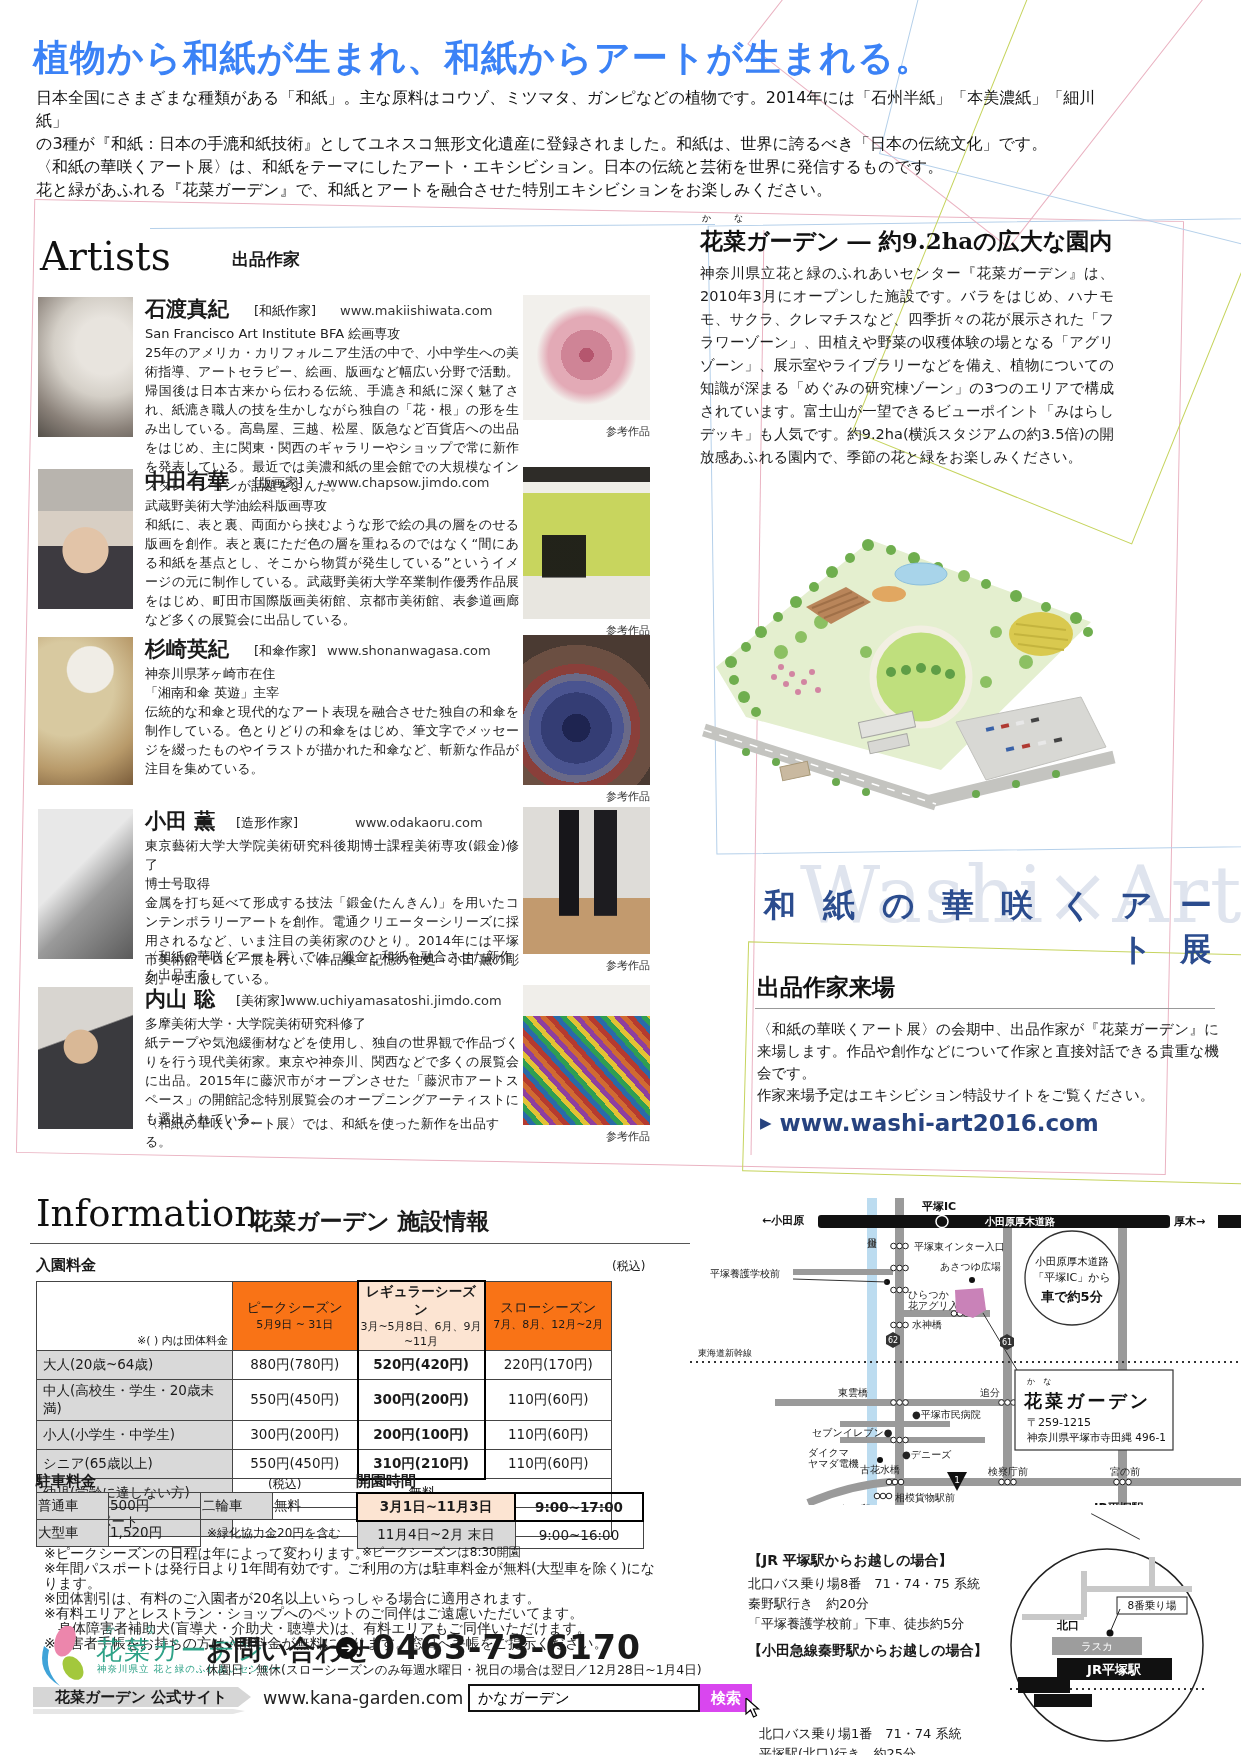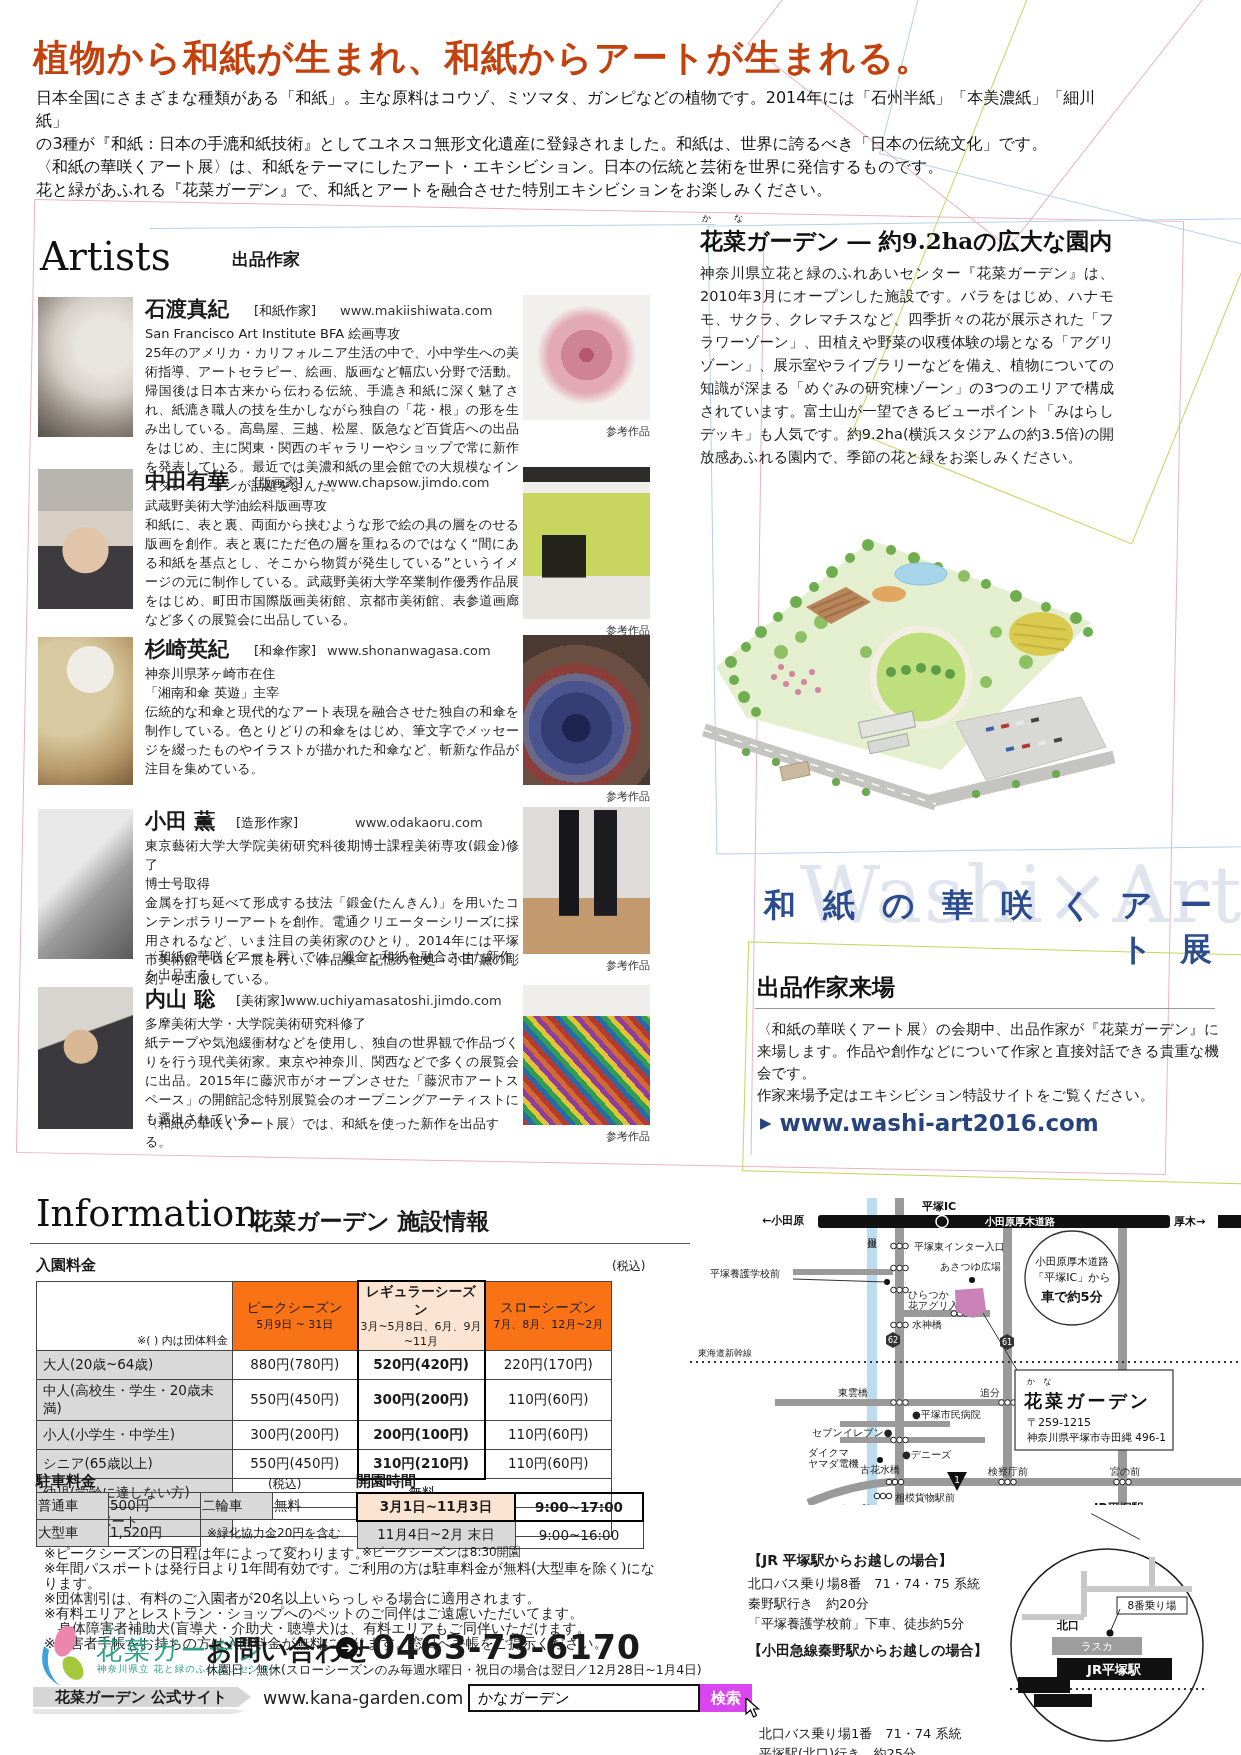--- a/index.html
+++ b/index.html
@@ -12,21 +12,21 @@
   .pinkA{left:25px;top:210px;width:1148px;height:952px;border:1px solid #eab3c2;transform:rotate(1.1deg);}
   .blueB{left:712px;top:220px;width:800px;height:627px;border:1px solid #b5d0ea;transform:rotate(-0.8deg);}
   .blueSeg{left:150px;top:226px;width:565px;height:0;border-top:1px solid #b5d0ea;transform:rotate(-0.4deg);}
   .pinkSeg{left:757px;top:230px;width:0;height:925px;border-left:1px solid #eab3c2;transform:rotate(0.8deg);}
   .greenC{left:745px;top:950px;width:660px;height:228px;border:1px solid #c6d45e;transform:rotate(1.5deg);}
   .pinkTR{left:845px;top:-240px;width:330px;height:430px;border:1px solid #eab3c2;transform:rotate(38deg);}
   .greenTR{left:965px;top:-150px;width:300px;height:660px;border:1px solid #c6d45e;transform:rotate(22deg);}
   .blueTR{left:920px;top:-180px;width:430px;height:390px;border:1px solid #b5d0ea;transform:rotate(14deg);}
   .ptrline{left:1088px;top:1526px;width:55px;height:0;border-top:1px solid #333;transform:rotate(28deg);position:absolute;}
   .z1{z-index:2;}
-  #headline{left:33px;top:34px;font-size:36px;font-weight:bold;color:#c2410c;letter-spacing:1px;}
+  #headline{left:33px;top:34px;font-size:36px;font-weight:bold;color:#3b82f6;letter-spacing:1px;}
   #intro{left:36px;top:86px;width:1060px;font-size:16px;line-height:23px;color:#141414;}
   #artists-head-en{left:40px;top:234px;font-size:39px;color:#111;}
   #artists-head-ja{left:232px;top:248px;font-size:17px;font-weight:bold;}
   .artist{position:absolute;left:36px;width:616px;height:168px;}
   .artist .photo{position:absolute;left:2px;top:2px;width:95px;}
   .artist .aname{position:absolute;left:109px;top:0;font-size:21px;font-weight:bold;}
   .artist .arole{position:absolute;top:7px;font-size:13px;}
   .artist .aurl{position:absolute;top:8px;font-size:13px;color:#333;}
   .artist .abio{position:absolute;left:109px;top:29px;width:374px;font-size:13px;line-height:19px;color:#222;text-align:justify;}
   .artist .anote{position:absolute;left:109px;width:380px;font-size:13px;color:#222;}

